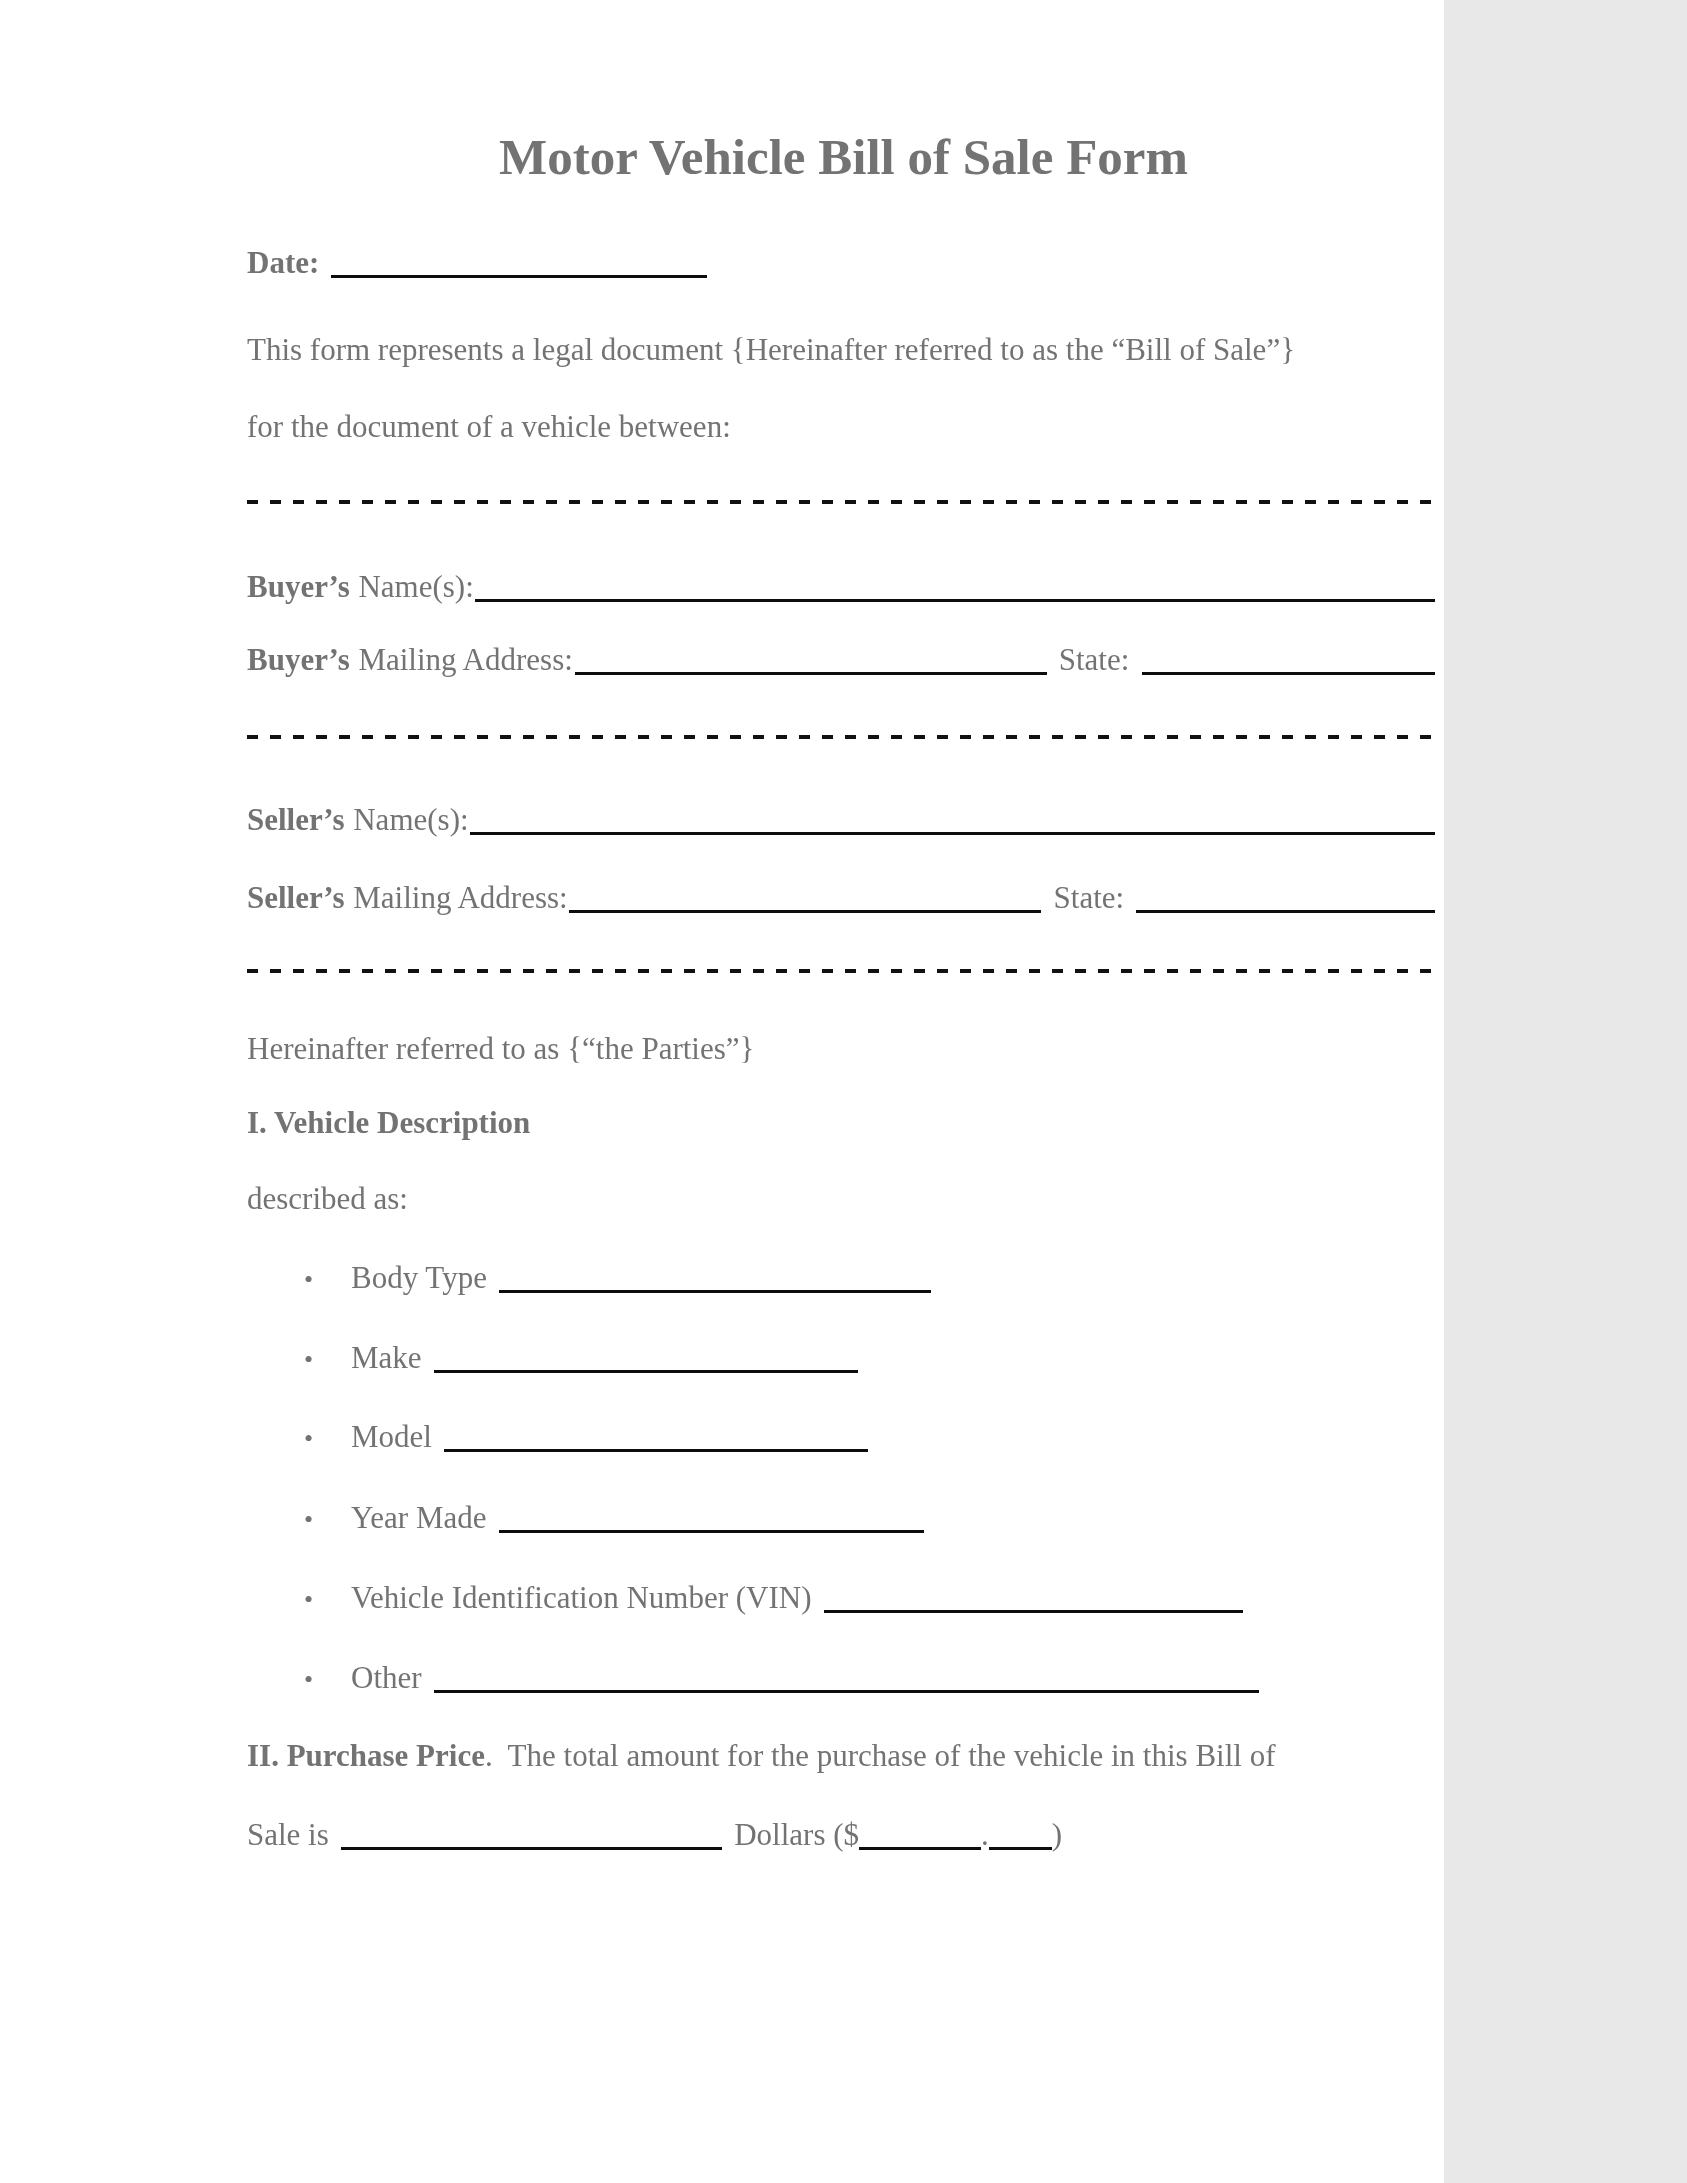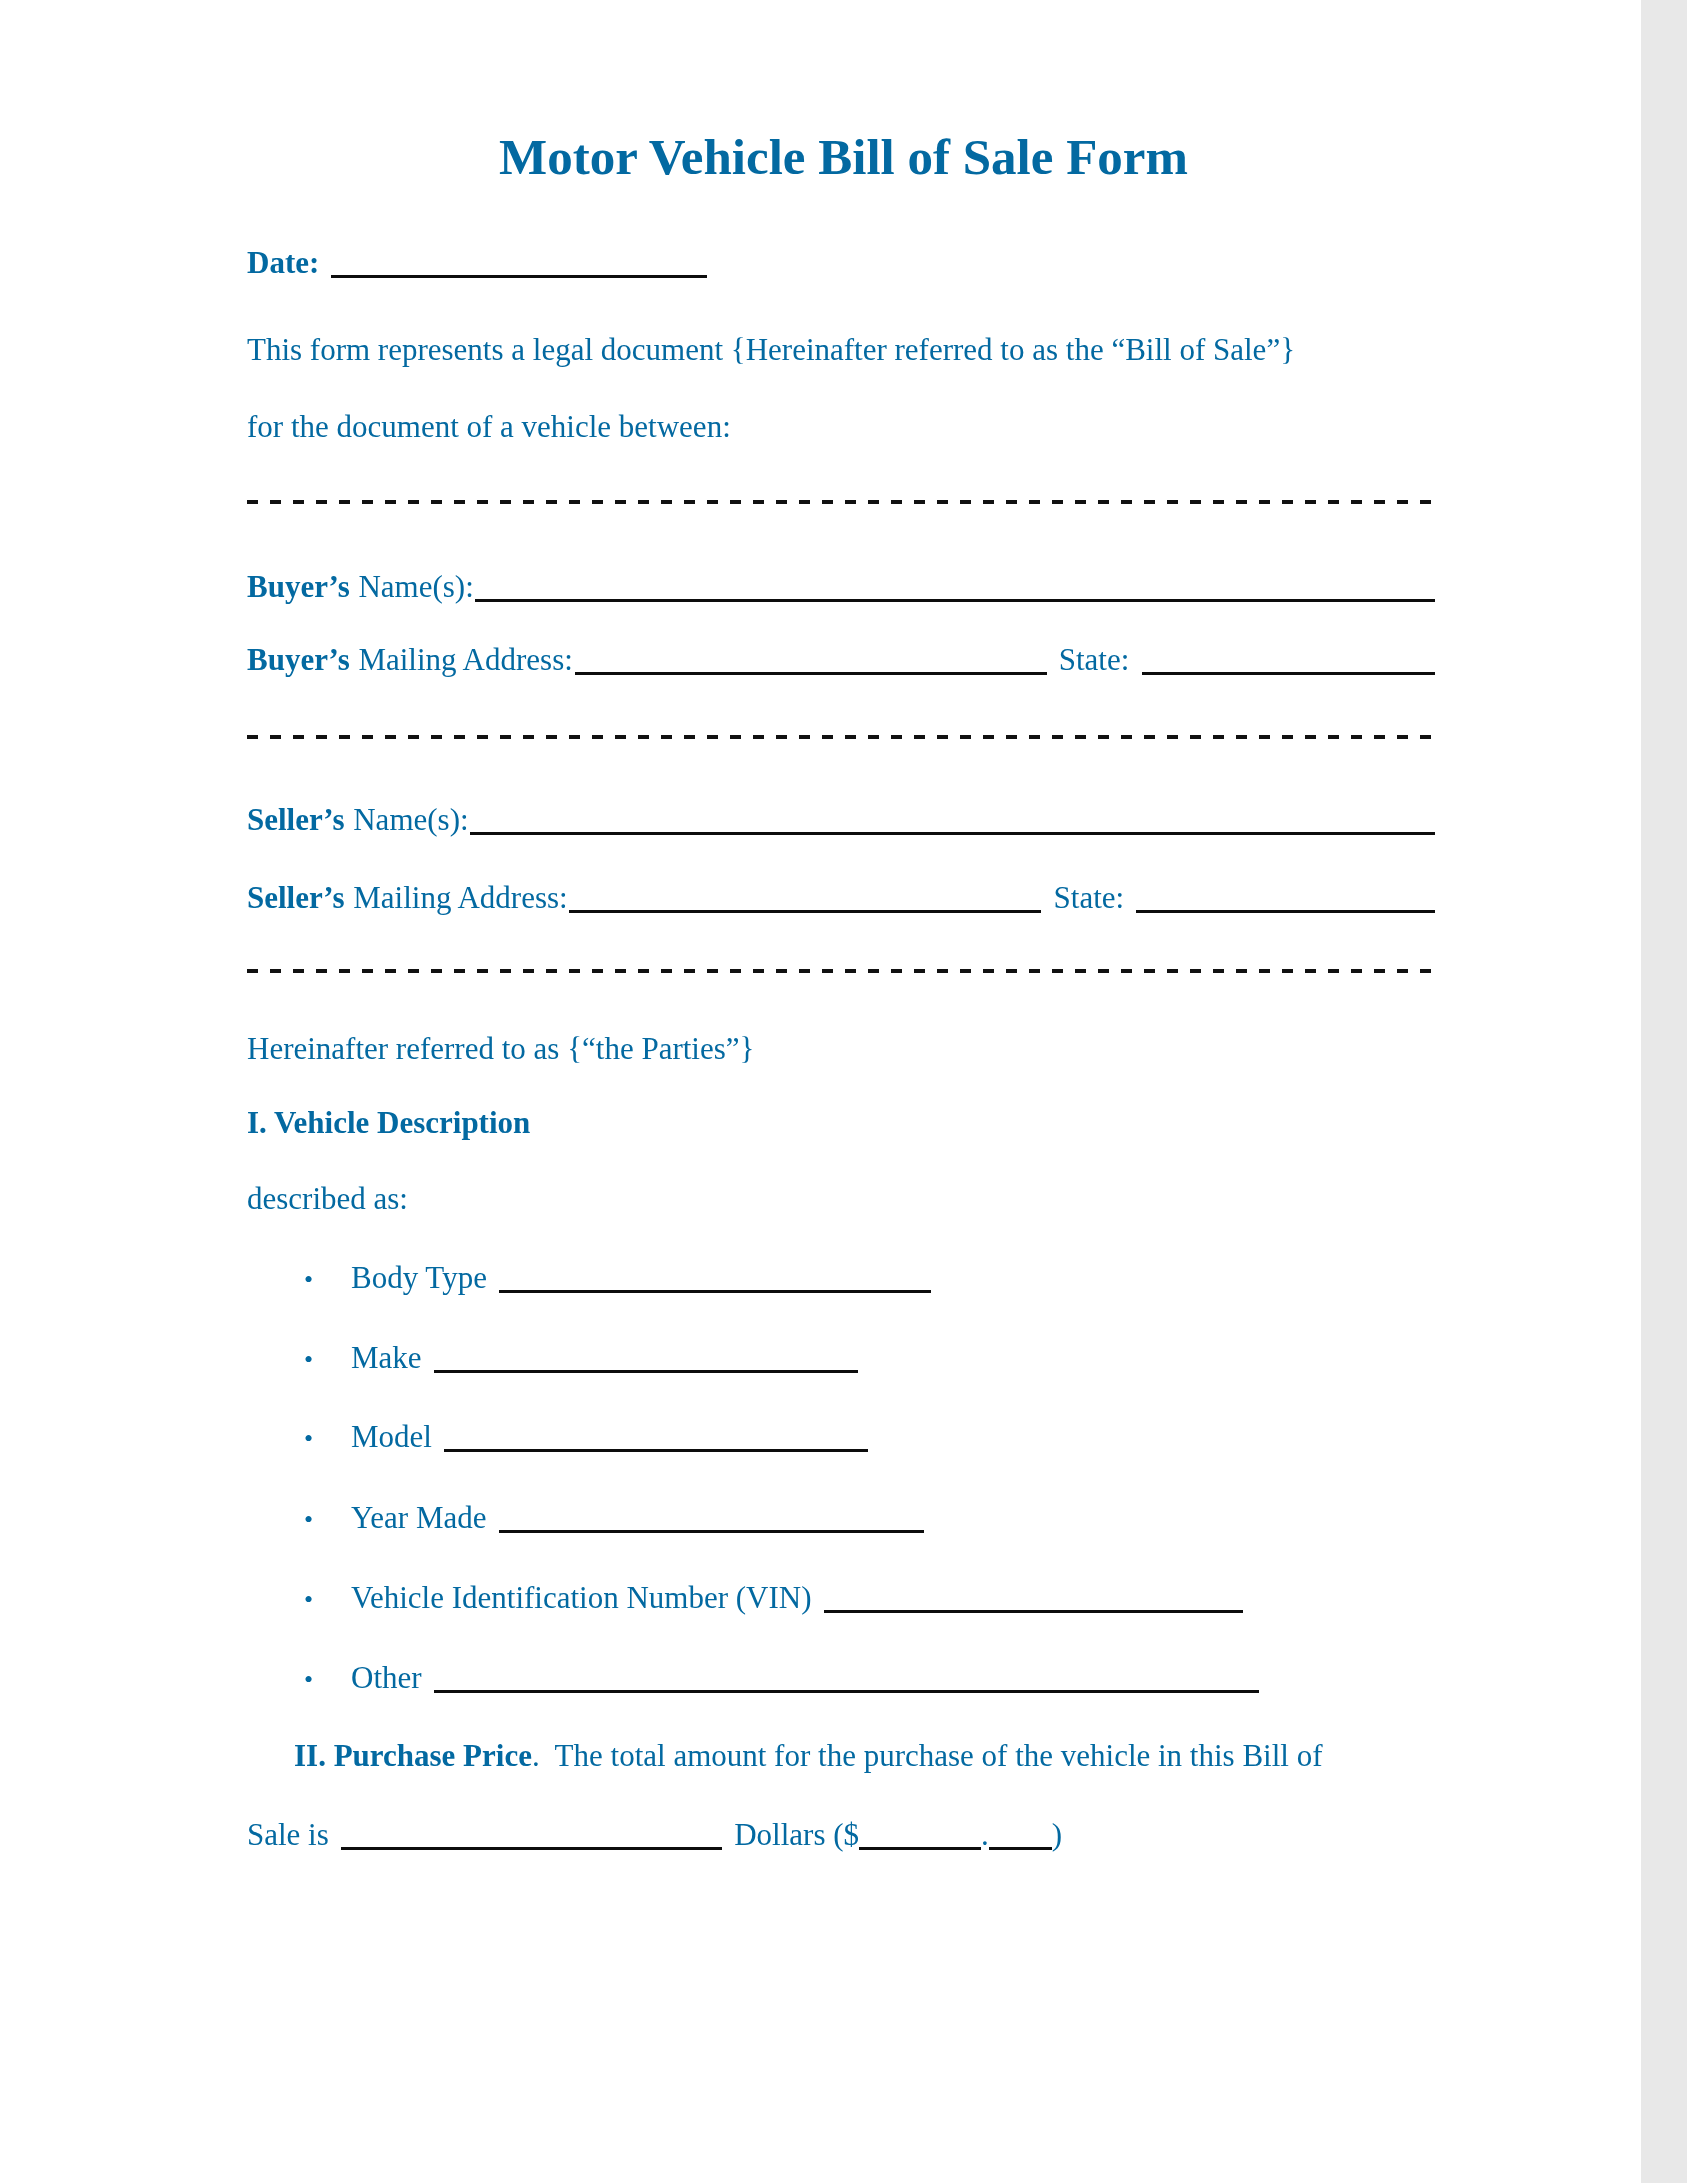--- a/index.html
+++ b/index.html
@@ -1,21 +1,21 @@
 <!DOCTYPE html>
 <html style="font-size:14px"><head>
 <meta charset="utf-8">
 <style>
   html,body { margin:0; padding:0; background:#e8e8e8; }
   .page {
     position:relative;
-    width:1641px; height:2184px;
+    width:1444px; height:2184px;
     background:#ffffff;
     font-family:"Liberation Serif", serif;
-    color:#0369a1;
+    color:#737373;
     overflow:hidden;
   }
   .line {
     position:absolute;
     left:247px; width:1188px;
     display:flex; align-items:baseline;
     font-size:31px; line-height:49px;
     white-space:nowrap;
   }
   .b { font-weight:bold; }
@@ -55,21 +55,21 @@
   #dash-3           { top:969px; }
   #parties-line     { top:1024px; }
   #section1-line    { top:1098px; }
   #described-line   { top:1174px; }
   #bullet-0 { top:1253px; }
   #bullet-1 { top:1333px; }
   #bullet-2 { top:1412px; }
   #bullet-3 { top:1493px; }
   #bullet-4 { top:1573px; }
   #bullet-5 { top:1653px; }
-  #section2-line    { top:1731px;margin-left:47px; }
+  #section2-line    { top:1731px; }
   #sale-line        { top:1810px; }
 </style>
 </head>
 <body>
 
 <div class="page">
 
   <div class="title">Motor Vehicle Bill of Sale Form</div>
 
   <div class="line" id="date-line">

